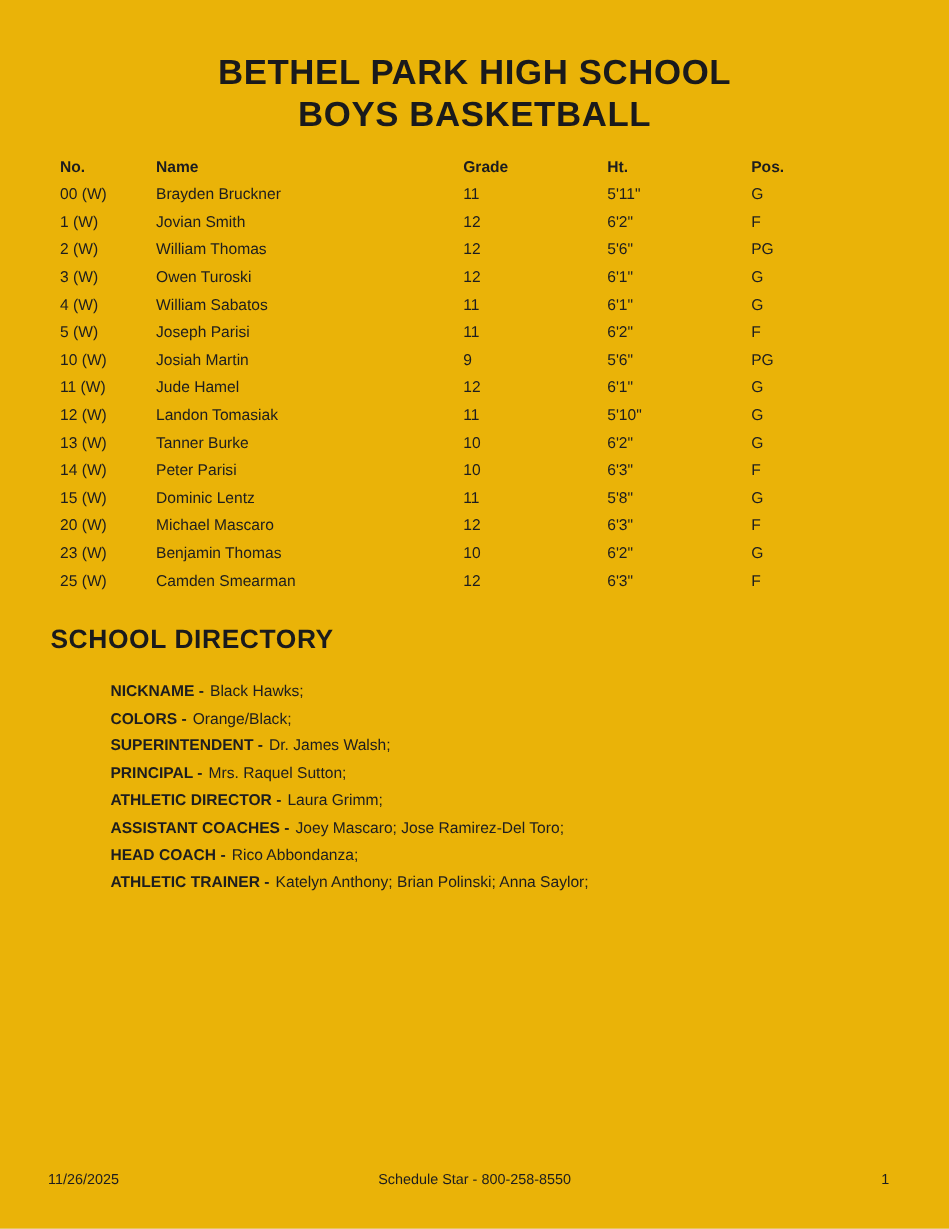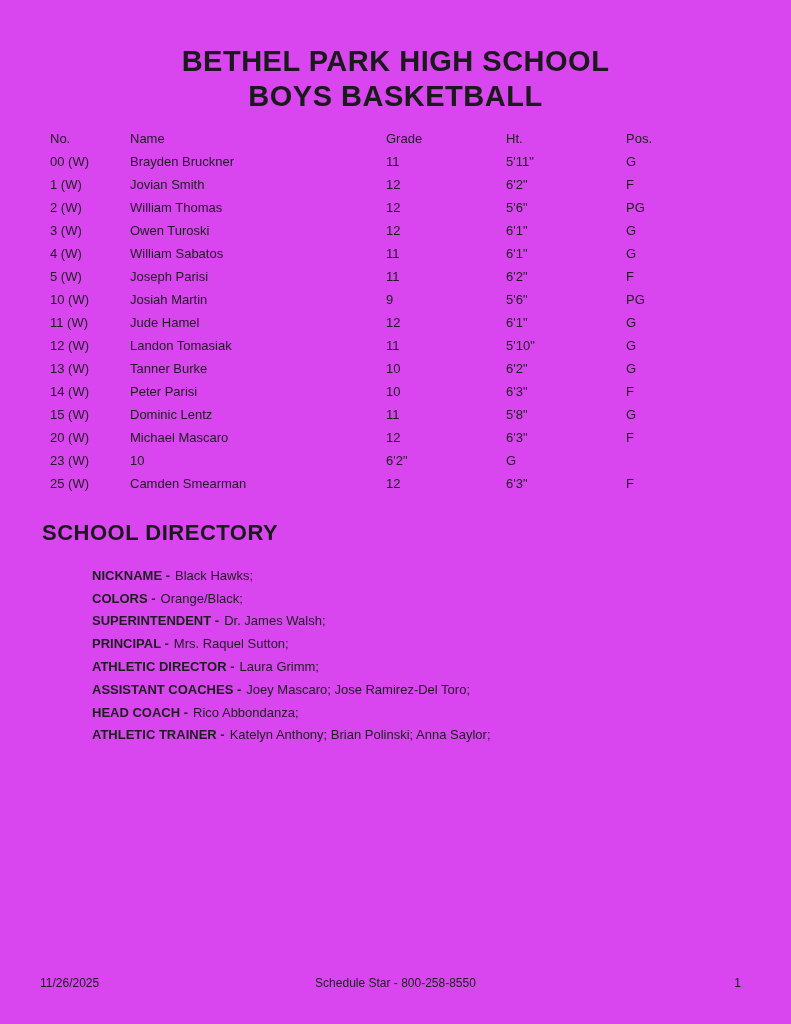--- a/index.html
+++ b/index.html
@@ -1,21 +1,21 @@
 <!DOCTYPE html>
 <html><head>
 <meta charset="utf-8">
 <style>
   * { margin: 0; padding: 0; box-sizing: border-box; }
   html, body { background: #e8e8e8; }
   .page {
     position: relative;
     width: 791px;
     height: 1024px;
-    background: #d946ef;
+    background: #eab308;
     font-family: "Liberation Sans", "DejaVu Sans", sans-serif;
     color: #1d1d1f;
     overflow: hidden;
     margin: 0 auto;
   }
 
   
   .title-block {
     position: absolute;
     top: 44px;
@@ -36,21 +36,21 @@
     left: 50px;
     right: 40px;
   }
   .roster-row {
     display: grid;
     grid-template-columns: 80px 256px 120px 120px auto;
     height: 23px;
     align-items: center;
     font-size: 13px;
   }
-  .roster-row.header { font-weight: 400; }
+  .roster-row.header { font-weight: 700; }
   .roster-row .cell { white-space: nowrap; }
 
   
   .directory-heading {
     position: absolute;
     top: 520px;
     left: 42px;
     font-size: 22px;
     font-weight: 700;
     letter-spacing: 0.5px;
@@ -202,20 +202,21 @@
   <div class="roster-row">
     <div class="cell">20 (W)</div>
     <div class="cell">Michael Mascaro</div>
     <div class="cell">12</div>
     <div class="cell">6'3"</div>
     <div class="cell">F</div>
   </div>
 
   <div class="roster-row">
     <div class="cell">23 (W)</div>
+    <div class="cell">Benjamin Thomas</div>
     <div class="cell">10</div>
     <div class="cell">6'2"</div>
     <div class="cell">G</div>
   </div>
 
   <div class="roster-row">
     <div class="cell">25 (W)</div>
     <div class="cell">Camden Smearman</div>
     <div class="cell">12</div>
     <div class="cell">6'3"</div>

